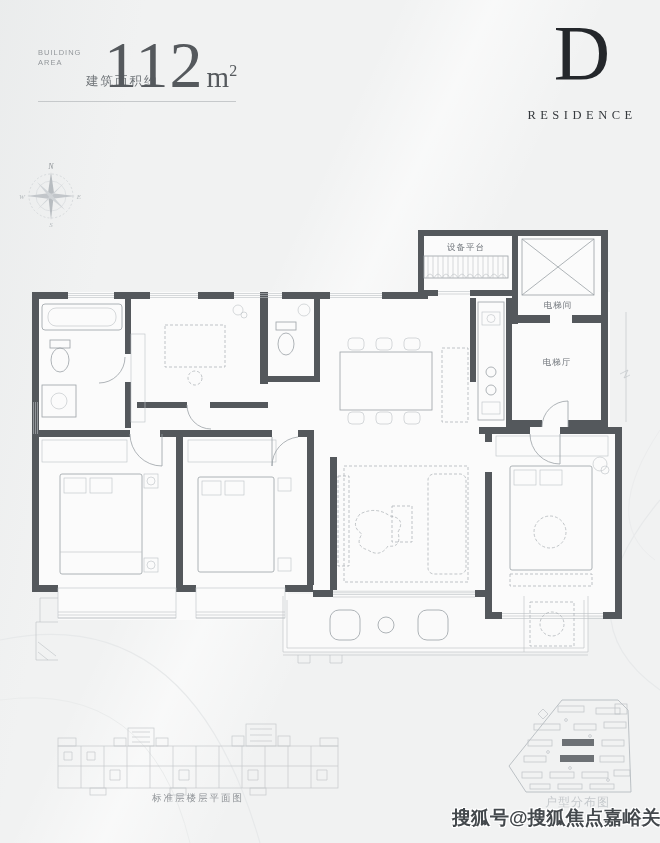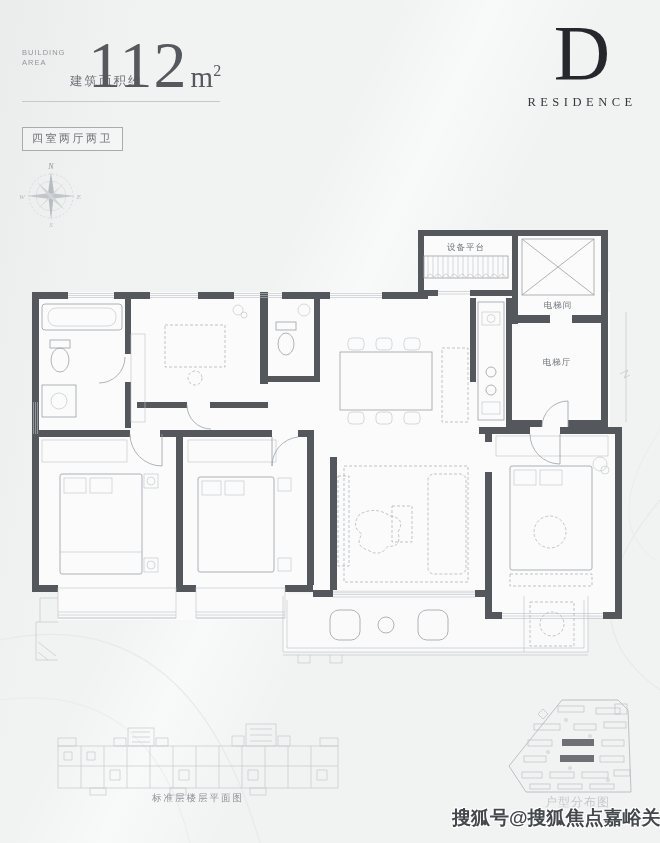--- a/index.html
+++ b/index.html
@@ -9,36 +9,36 @@
       linear-gradient(115deg, rgba(255,255,255,0) 38%, rgba(255,255,255,.55) 47%, rgba(255,255,255,0) 58%),
       linear-gradient(100deg, rgba(222,225,226,.35) 0%, rgba(222,225,226,0) 18%),
       #f1f2f2;
     font-family:"Liberation Sans","DejaVu Sans",sans-serif;
     color:#6e7377;
   }
   svg { display:block; }
   .decor { position:absolute; left:0; top:0; }
 
   
-  .hdr { position:absolute; left:22px; top:36px; width:230px; }
+  .hdr { position:absolute; left:38px; top:36px; width:230px; }
   .hdr-row { display:flex; align-items:flex-end; }
   .ba-col { width:66px; padding-bottom:4px; }
   .ba-en { font-size:7.5px; letter-spacing:1px; color:#93979b; line-height:1.35; width:44px; }
   .ba-zh { font-size:12.5px; letter-spacing:2px; color:#6e7377; margin-top:5px; white-space:nowrap;margin-left:48px; }
   .area-num { font-family:"Liberation Serif","DejaVu Serif",serif; font-size:66px; line-height:.88; color:#55595d; letter-spacing:1px; }
   .area-unit { font-family:"Liberation Serif","DejaVu Serif",serif; font-size:29px; color:#55595d; margin-left:3px; line-height:1; padding-bottom:2px;margin-top:11px; }
   .area-unit sup { font-size:16px; }
   .hdr-rule { width:198px; border-top:1px solid #c6c9cb; margin-top:7px; }
   .unit-box { display:inline-block; margin-top:7px; border:1px solid #a8acaf; padding:3px 9px 4px 9px;
               font-size:11px; letter-spacing:2.5px; color:#6e7377; background:rgba(255,255,255,.25); }
 
   
   .logo { position:absolute; left:519px; top:14px; width:126px; text-align:center; }
   .logo-d { font-family:"Liberation Serif","DejaVu Serif",serif; font-size:78px; line-height:1; color:#24272b; }
-  .logo-word { font-family:"Liberation Serif","DejaVu Serif",serif; font-size:12.5px; letter-spacing:4.5px; color:#35393d; margin-top:3px; }
+  .logo-word { font-family:"Liberation Serif","DejaVu Serif",serif; font-size:12.5px; letter-spacing:4.5px; color:#35393d; margin-top:16px; }
 
   
   .compass { position:absolute; left:17px; top:160px; }
   .plan { position:absolute; left:30px; top:222px; }
   .strip { position:absolute; left:50px; top:708px; }
   .strip-cap { position:absolute; left:118px; top:792px; width:160px; text-align:center;
                font-size:9.5px; letter-spacing:2px; color:#8e9296; }
   .siteplan { position:absolute; left:500px; top:680px; }
   .site-cap { position:absolute; left:545px; top:794px; font-size:12px; letter-spacing:1px; color:#c6cacd; }
 
@@ -68,21 +68,20 @@
   <header class="hdr">
     <div class="hdr-row">
       <div class="ba-col">
         <div class="ba-en">BUILDING AREA</div>
         <div class="ba-zh">建筑面积约</div>
       </div>
       <div class="area-num">112</div>
       <div class="area-unit"><span>m</span><sup>2</sup></div>
     </div>
     <div class="hdr-rule"></div><br>
-    <div class="unit-box"><span>四室两厅两卫</span></div>
   </header>
 
   <div class="logo">
     <div class="logo-d">D</div>
     <div class="logo-word">RESIDENCE</div>
   </div>
 
   <svg class="compass" width="68" height="68" viewBox="0 0 68 68">
     <circle cx="34" cy="36" r="22" stroke="#cdd1d4" stroke-width=".7" fill="none" stroke-dasharray="2 2"></circle>
     <circle cx="34" cy="36" r="15" stroke="#d4d7da" stroke-width=".6" fill="none"></circle>

